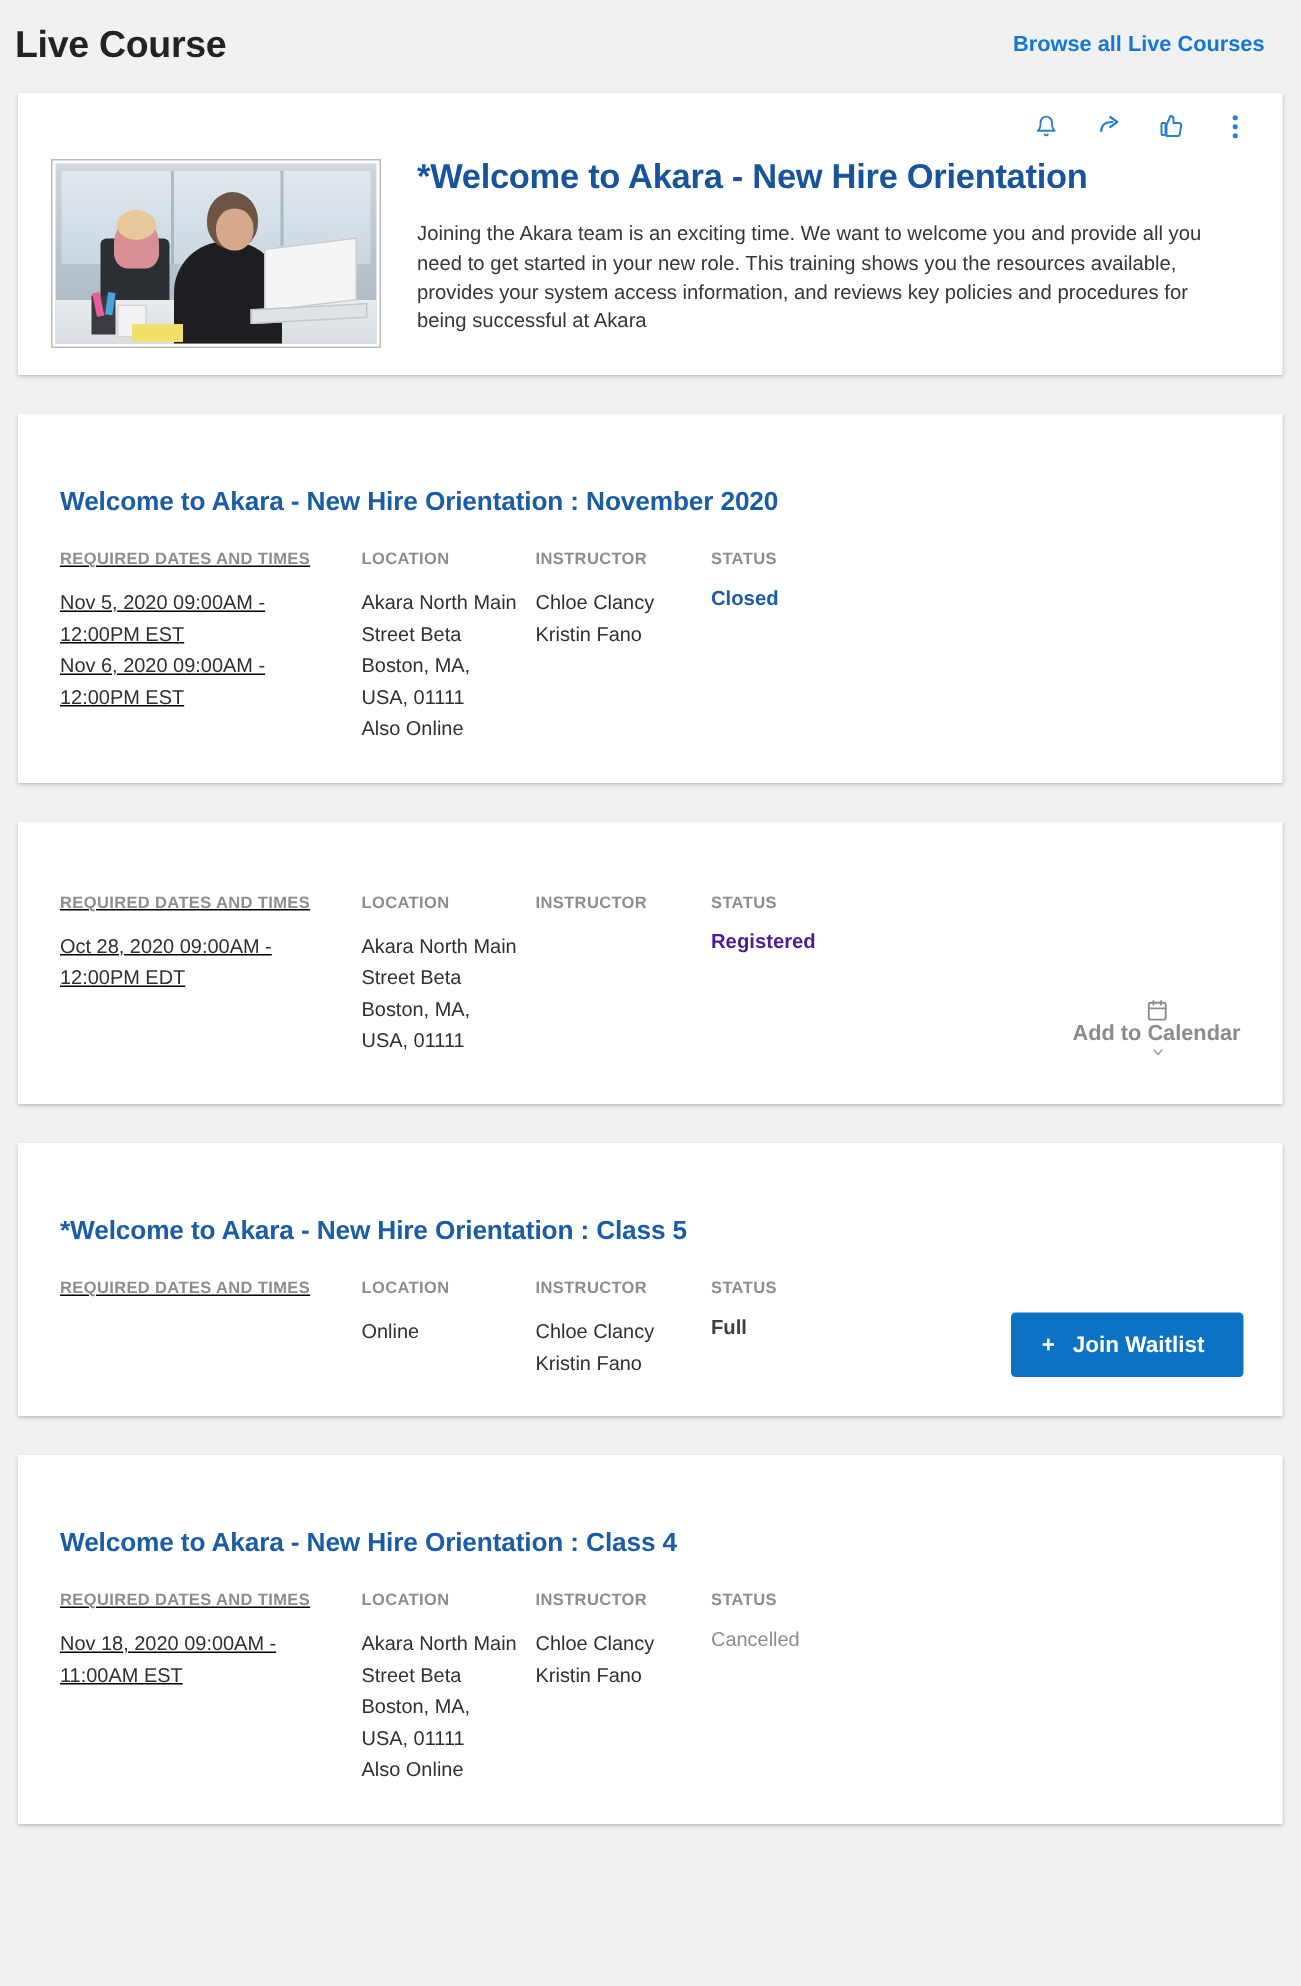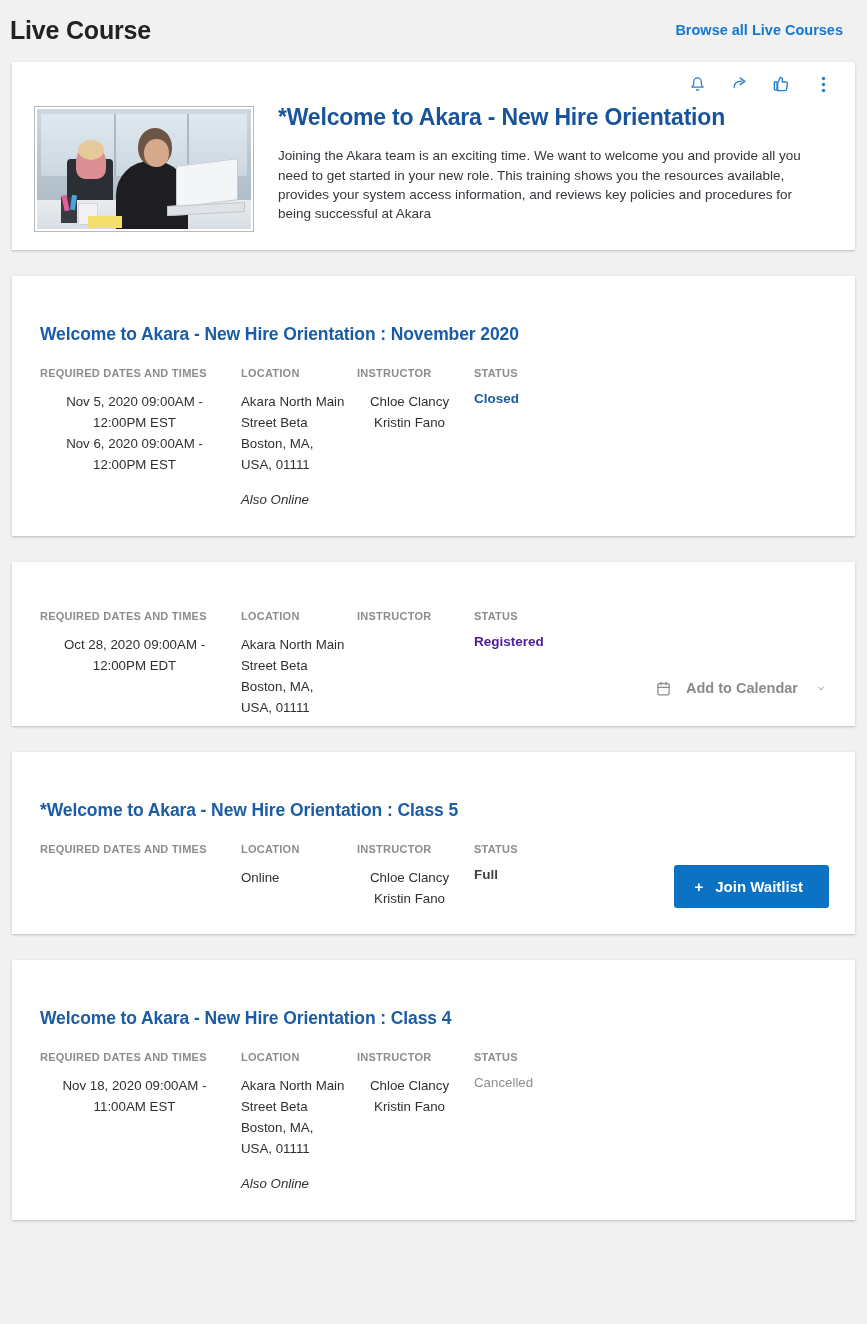--- a/index.html
+++ b/index.html
@@ -140,43 +140,43 @@
   }
 
   
   .session-card { padding: 48px 26px 26px 28px; }
   .session-title {
     font-size: 17.5px; font-weight: bold; color: #1a5ca5;
     margin: 0 0 22px 0; letter-spacing: -0.1px;
   }
   .cols { display: flex; position: relative; }
   .col { padding-right: 12px; }
-  .col-dates { width: 201px; flex: 0 0 201px; }
+  .col-dates { width: 201px; flex: 0 0 201px; text-decoration: underline; }
   .col-loc { width: 116px; flex: 0 0 116px; }
   .col-inst { width: 117px; flex: 0 0 117px; }
   .col-status { width: 120px; flex: 0 0 120px; }
   .col-head {
     font-size: 11px; font-weight: bold; color: #8d8d8d;
     letter-spacing: 0.25px; margin-bottom: 12px; text-transform: uppercase;
     white-space: nowrap;
   }
   .col-val { font-size: 13.3px; color: #2d3134; line-height: 1.58; }
-  .col-val .line { display: block; text-align: center; }
-  .loc-extra { margin-top: 14px; display: block; font-style: italic; }
+  .col-val .line { display: block; }
+  .loc-extra { display: block; }
   .status-val { font-size: 13.5px; font-weight: bold; }
 
   
   .card-action-row {
     display: flex; justify-content: flex-end; align-items: center;
     margin-top: -22px;
   }
   .add-calendar {
-    display: inline-flex; align-items: center; gap: 15px;
+    display: inline-flex; align-items: center; gap: 0;
     color: #8b8b8b; font-size: 14.5px; font-weight: bold;
-    cursor: pointer; padding: 4px 2px; white-space: nowrap;
+    cursor: pointer; padding: 4px 2px; white-space: nowrap; flex-direction: column;
   }
   .cal-icon { display: inline-flex; }
   .chev { display: inline-flex; margin-left: 2px; }
   .waitlist-btn {
     background: #0b72c4; color: #fff; border: none;
     font-family: "Liberation Sans", sans-serif;
     font-size: 15px; font-weight: bold;
     padding: 13px 26px 13px 20px; border-radius: 3px; cursor: pointer;
     display: inline-flex; align-items: center; gap: 12px;
     min-width: 148px; justify-content: center;

